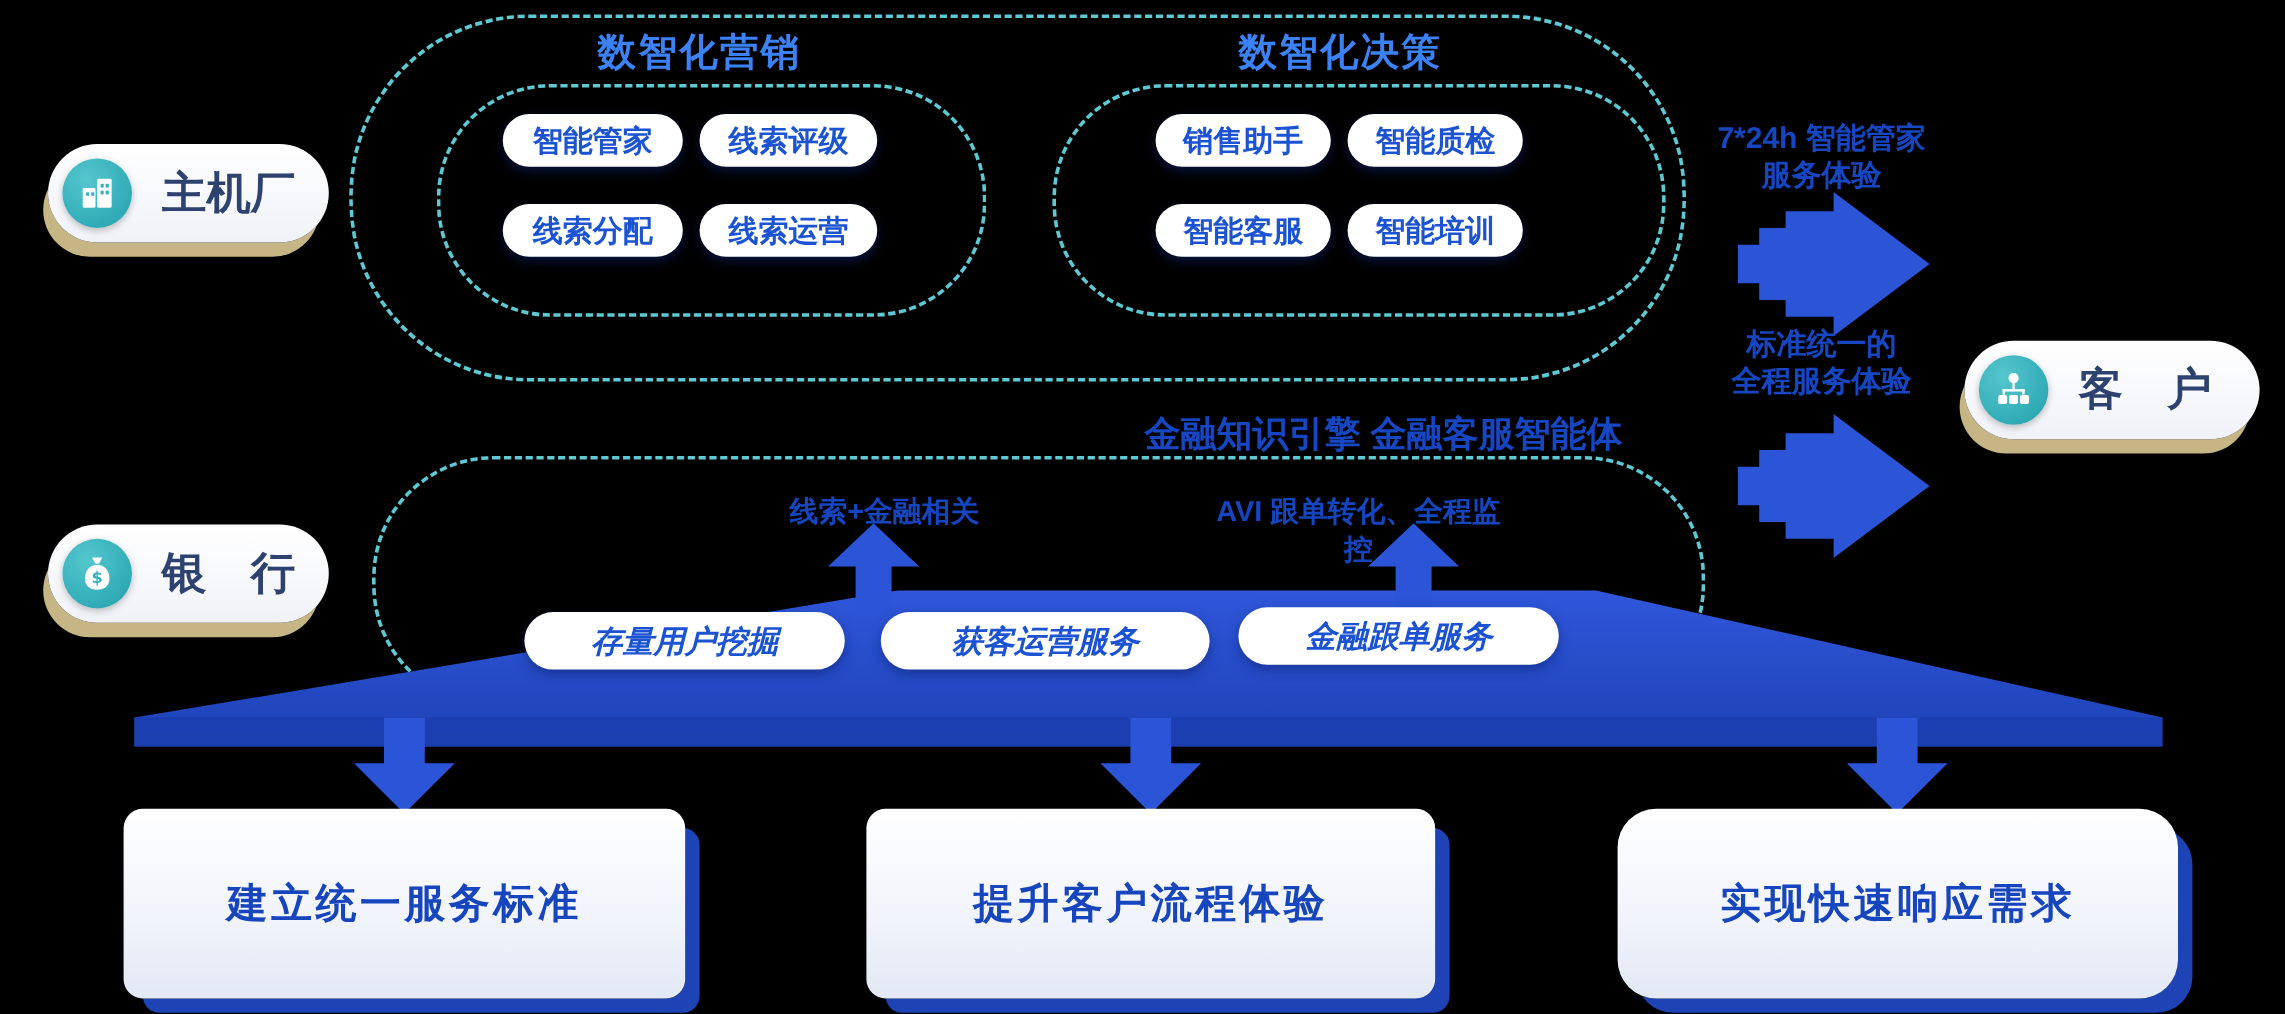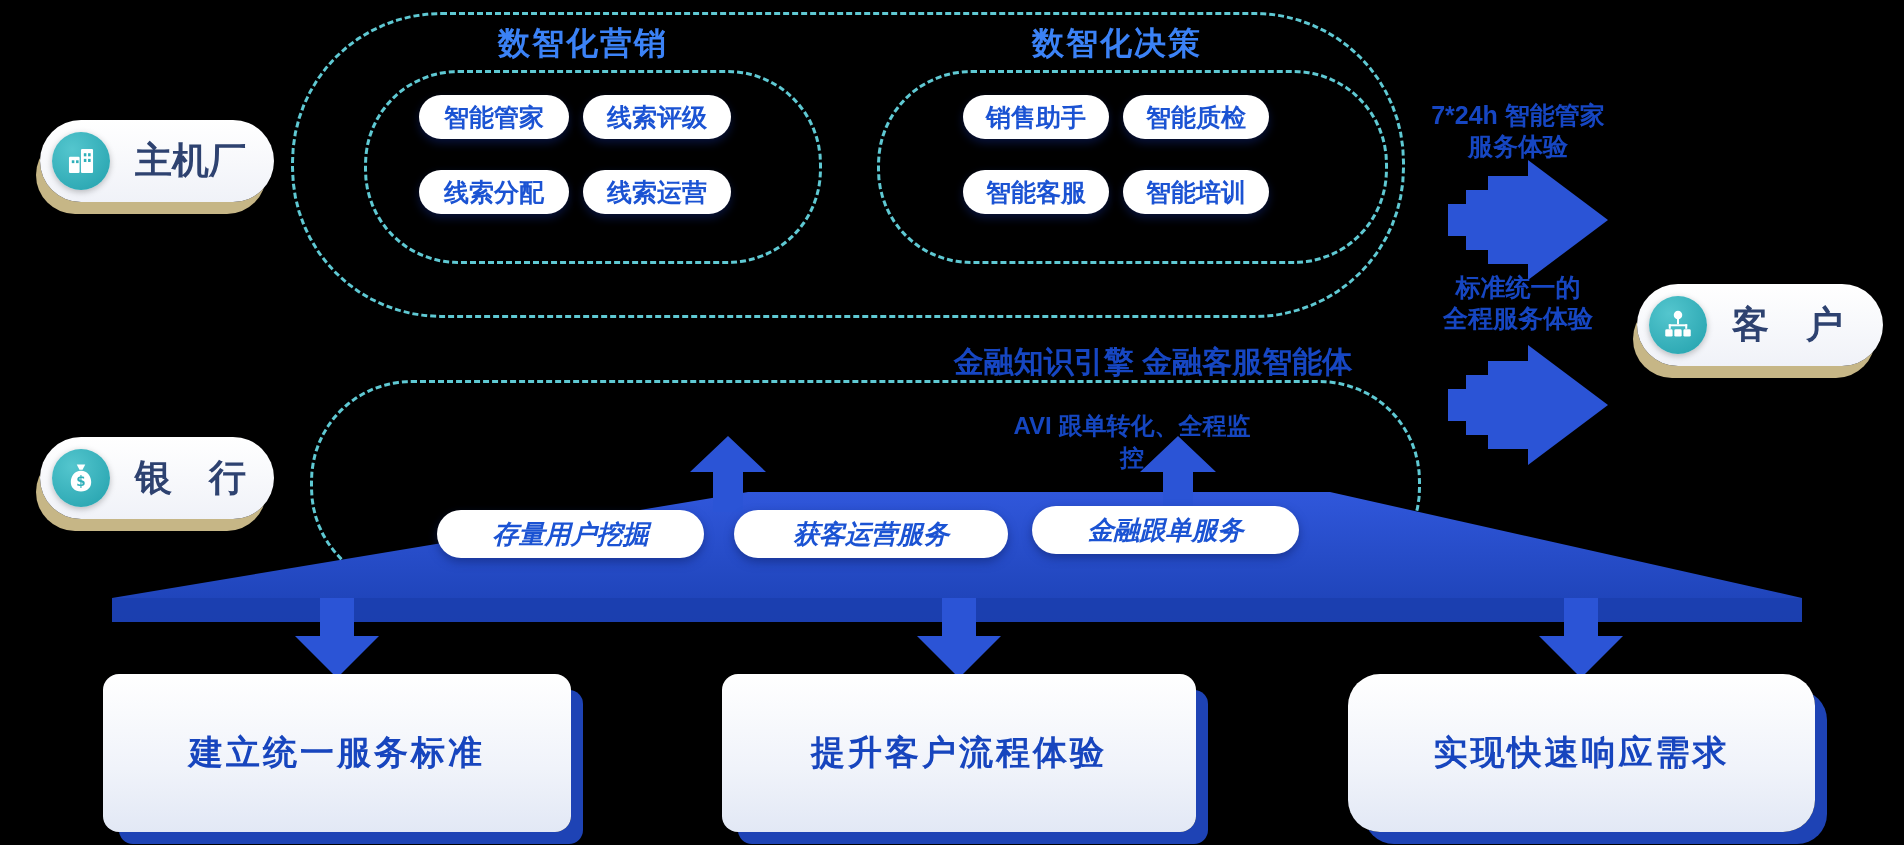--- a/index.html
+++ b/index.html
@@ -110,20 +110,21 @@
   <div class="pill p11">智能管家</div>
   <div class="pill p12">线索评级</div>
   <div class="pill p13">线索分配</div>
   <div class="pill p14">线索运营</div>
 
   <div class="pill p21">销售助手</div>
   <div class="pill p22">智能质检</div>
   <div class="pill p23">智能客服</div>
   <div class="pill p24">智能培训</div>
 
+  <div class="flow-label fl1">线索+金融相关</div>
   <div class="flow-label fl2">AVI 跟单转化、全程监控</div>
 
   <svg class="up-arrow ua1" viewBox="0 0 76 76">
     <polygon points="38,0 76,36 53,36 53,76 23,76 23,36 0,36" fill="#2b54d6"></polygon>
   </svg>
   <svg class="up-arrow ua2" viewBox="0 0 76 76">
     <polygon points="38,0 76,36 53,36 53,76 23,76 23,36 0,36" fill="#2b54d6"></polygon>
   </svg>
 
   <div class="pill mid-pill mp1">存量用户挖掘</div>

